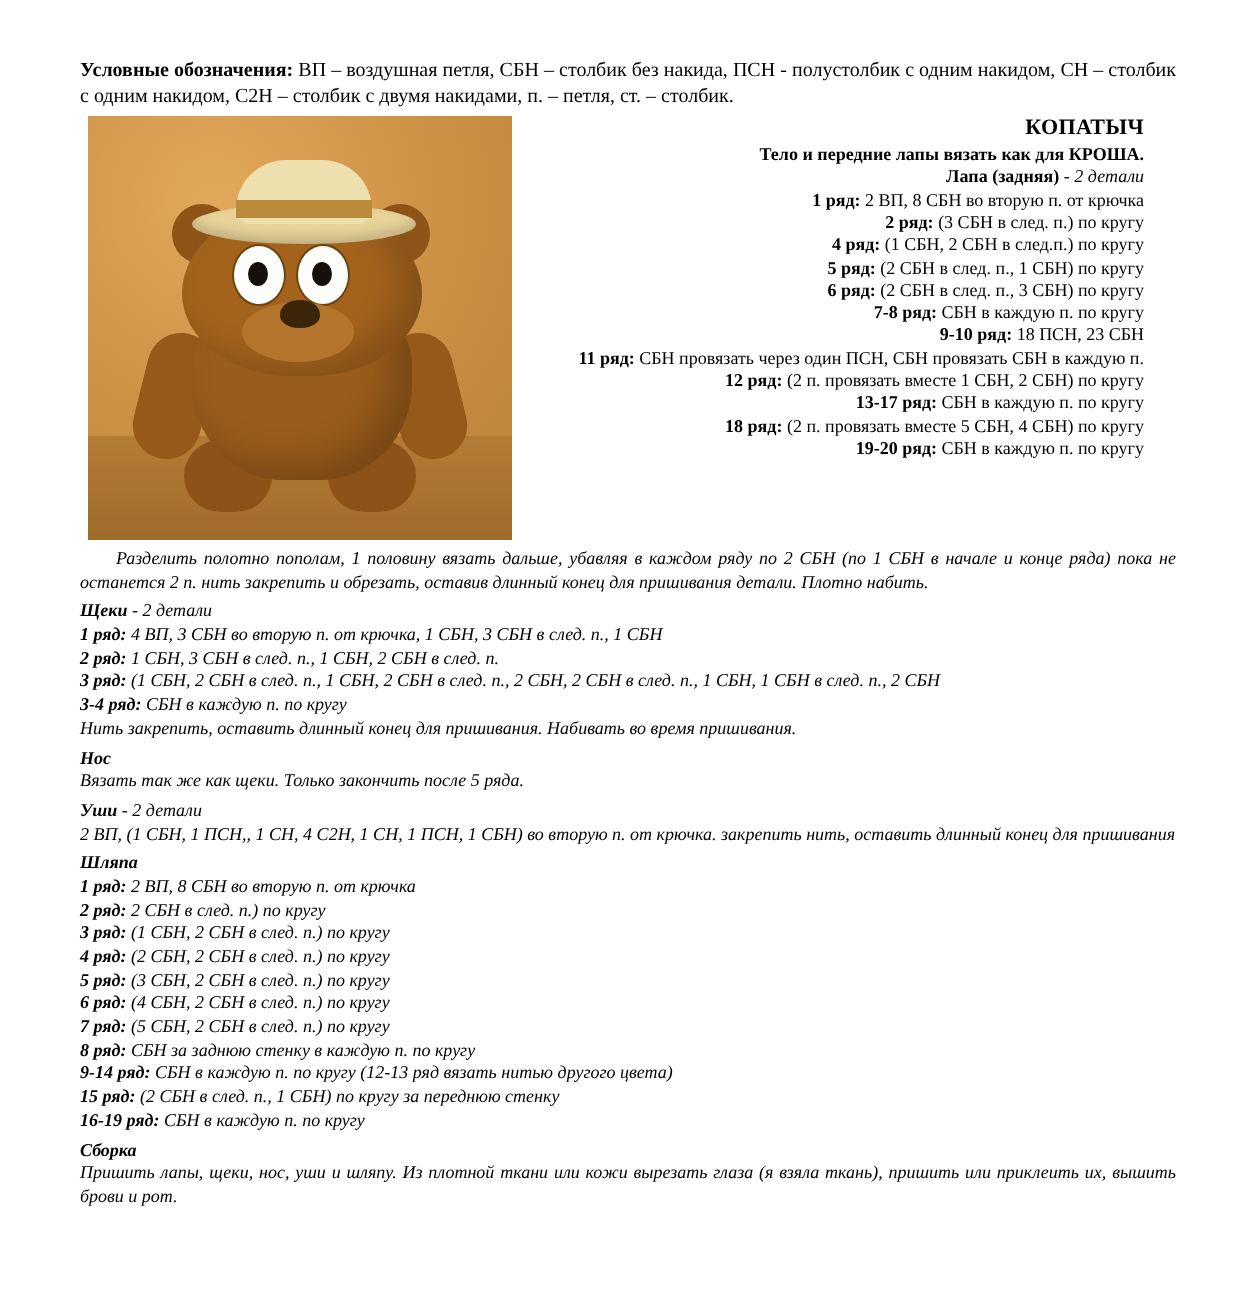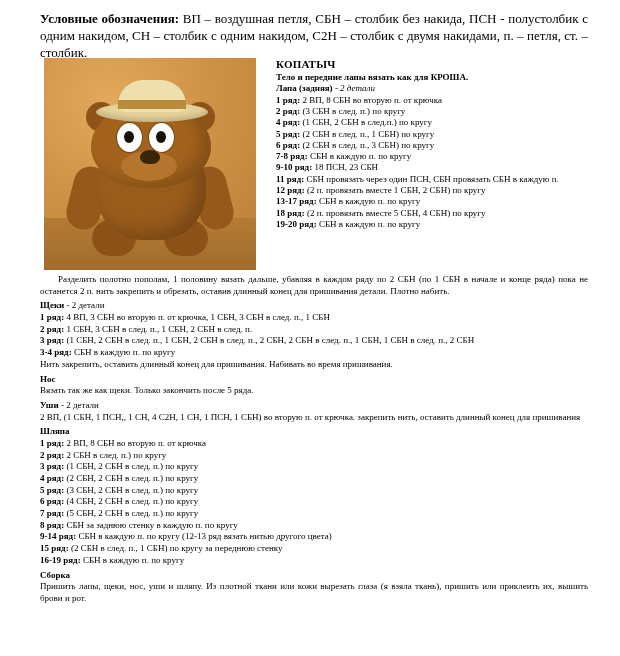--- a/index.html
+++ b/index.html
@@ -17,23 +17,23 @@
   .page {
     position: relative;
     width: 620px;
     height: 656px;
     padding: 0;
     box-sizing: border-box;
   }
   .legend {
     position: absolute;
     left: 40px;
-    top: 10px;
+    top: 29px;
     width: 548px;
-    font-size: 13px;
+    font-size: 10px;
     line-height: 1.32;
     text-align: justify;
   }
   .legend b { font-weight: bold; }
 
   .photo {
     position: absolute;
     left: 44px;
     top: 58px;
     width: 212px;
@@ -165,42 +165,44 @@
     width: 44px;
     height: 36px;
     background: #8d5217;
     border-radius: 20px;
   }
   .leg.l { left: 48px; }
   .leg.r { left: 120px; }
 
   .pattern {
     position: absolute;
-    left: 276px;
+    left: 252px;
     top: 58px;
     width: 320px;
     font-size: 9px;
     line-height: 1.26;
+    text-align: right;
   }
   .pattern .title {
     font-weight: bold;
     font-size: 11px;
     letter-spacing: .2px;
   }
   .pattern .bold { font-weight: bold; }
   .pattern .italic { font-style: italic; }
   .pattern .line { margin: 0; }
 
   .below {
     position: absolute;
     left: 40px;
     top: 274px;
     width: 548px;
     font-size: 9px;
     line-height: 1.3;
+    font-style: italic;
   }
   .below .line { margin: 0; }
   .below .sect {
     font-weight: bold;
     margin-top: 3px;
   }
   .below .just { text-align: justify; text-indent: 0; }
   .para-indent { text-indent: 18px; text-align: justify; }
 </style>
 </head>

